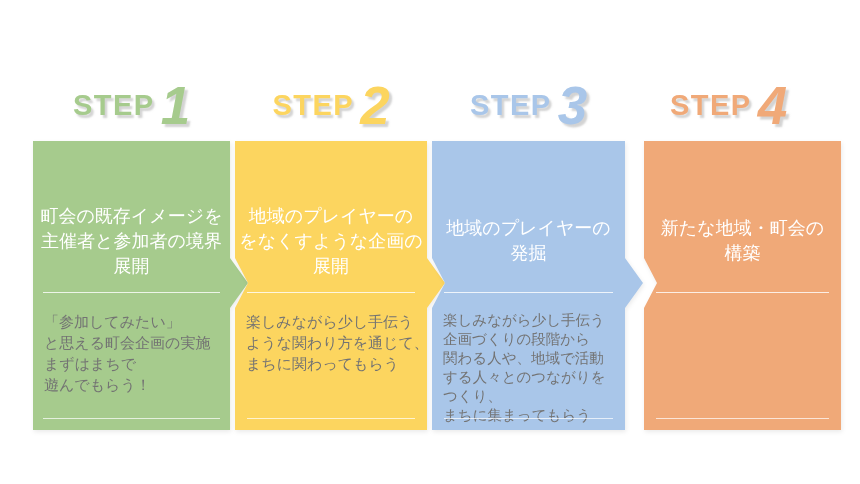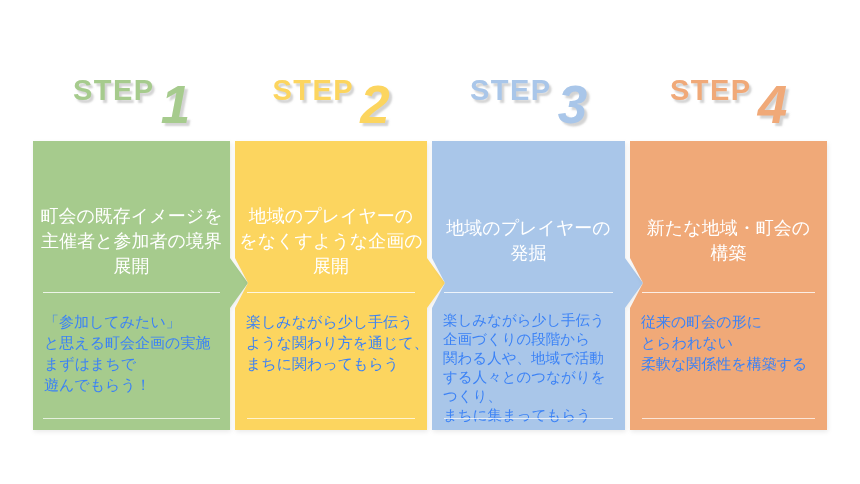--- a/index.html
+++ b/index.html
@@ -4,41 +4,41 @@
 <style>
   html,body { margin:0; padding:0; background:#ffffff; }
   .canvas {
     position:relative; width:860px; height:484px; background:#ffffff;
     overflow:hidden; font-family:"Liberation Sans", sans-serif;
   }
 
   
   .header {
     position:absolute; top:74px; height:62px;
-    display:flex; align-items:flex-start; justify-content:center; gap:6px;
+    display:flex; align-items:center; justify-content:center; gap:6px;
   }
   #h1 { left:33px;  width:197px; }
   #h2 { left:235px; width:192px; }
   #h3 { left:432px; width:193px; }
   #h4 { left:630px; width:197px; }
   .step-word {
     font-size:29px; font-weight:bold; letter-spacing:1.5px;
     text-shadow:2.5px 2.5px 2px rgba(175,175,175,0.55);
   }
   .step-num {
     font-size:53px; font-weight:bold; font-style:italic;
     text-shadow:3px 3px 2px rgba(175,175,175,0.55);
   }
 
   
   .col { position:absolute; top:141px; height:289px; filter:drop-shadow(1px 2px 2px rgba(0,0,0,0.08)); }
   #col1 { left:33px;  width:215px; }
   #col2 { left:235px; width:210px; }
   #col3 { left:432px; width:211px; }
-  #col4 { left:630px; width:197px; }
+  #col4 { left:644px; width:197px; }
 
   .shape { position:absolute; inset:0; }
   #col1 .shape { clip-path:polygon(0 0, 197px 0, 197px 117px, 215px 142px, 197px 167px, 197px 289px, 0 289px); }
   #col2 .shape { clip-path:polygon(0 0, 192px 0, 192px 117px, 210px 142px, 192px 167px, 192px 289px, 0 289px, 0 167px, 13px 142px, 0 117px); }
   #col3 .shape { clip-path:polygon(0 0, 193px 0, 193px 117px, 211px 142px, 193px 167px, 193px 289px, 0 289px, 0 167px, 13px 142px, 0 117px); }
   #col4 .shape { clip-path:polygon(0 0, 197px 0, 197px 289px, 0 289px, 0 167px, 13px 142px, 0 117px); }
 
   .title {
     position:absolute; top:52px; height:96px; left:0;
     display:flex; align-items:center; justify-content:center;
@@ -53,21 +53,21 @@
   .divider, .bottomline { position:absolute; height:1px; background:rgba(255,255,255,0.8); }
   .divider    { top:151px; }
   .bottomline { top:277px; background:rgba(255,255,255,0.7); }
   #col1 .divider, #col1 .bottomline { left:10px; width:177px; }
   #col2 .divider, #col2 .bottomline { left:12px; width:168px; }
   #col3 .divider, #col3 .bottomline { left:12px; width:169px; }
   #col4 .divider, #col4 .bottomline { left:12px; width:173px; }
 
   .body {
     position:absolute; top:170px; left:11px; right:4px;
-    white-space:pre-line; color:#3b82f6;
+    white-space:pre-line; color:#737373;
     font-size:15px; line-height:21px; text-align:left;
   }
   #col3 .body { font-size:14.5px; line-height:19px; }
 </style>
 </head>
 <body>
 
 <div class="canvas">
 
   <div class="header" id="h1">
@@ -124,19 +124,16 @@
 つくり、
 まちに集まってもらう</div>
     <div class="bottomline"></div>
   </div>
 
   <div class="col" id="col4">
     <div class="shape" style="background-color: rgb(240, 169, 120);"></div>
     <div class="title">新たな地域・町会の
 構築</div>
     <div class="divider"></div>
-    <div class="body">従来の町会の形に
-とらわれない
-柔軟な関係性を構築する</div>
     <div class="bottomline"></div>
   </div>
 
 </div>
 
 </body></html>

